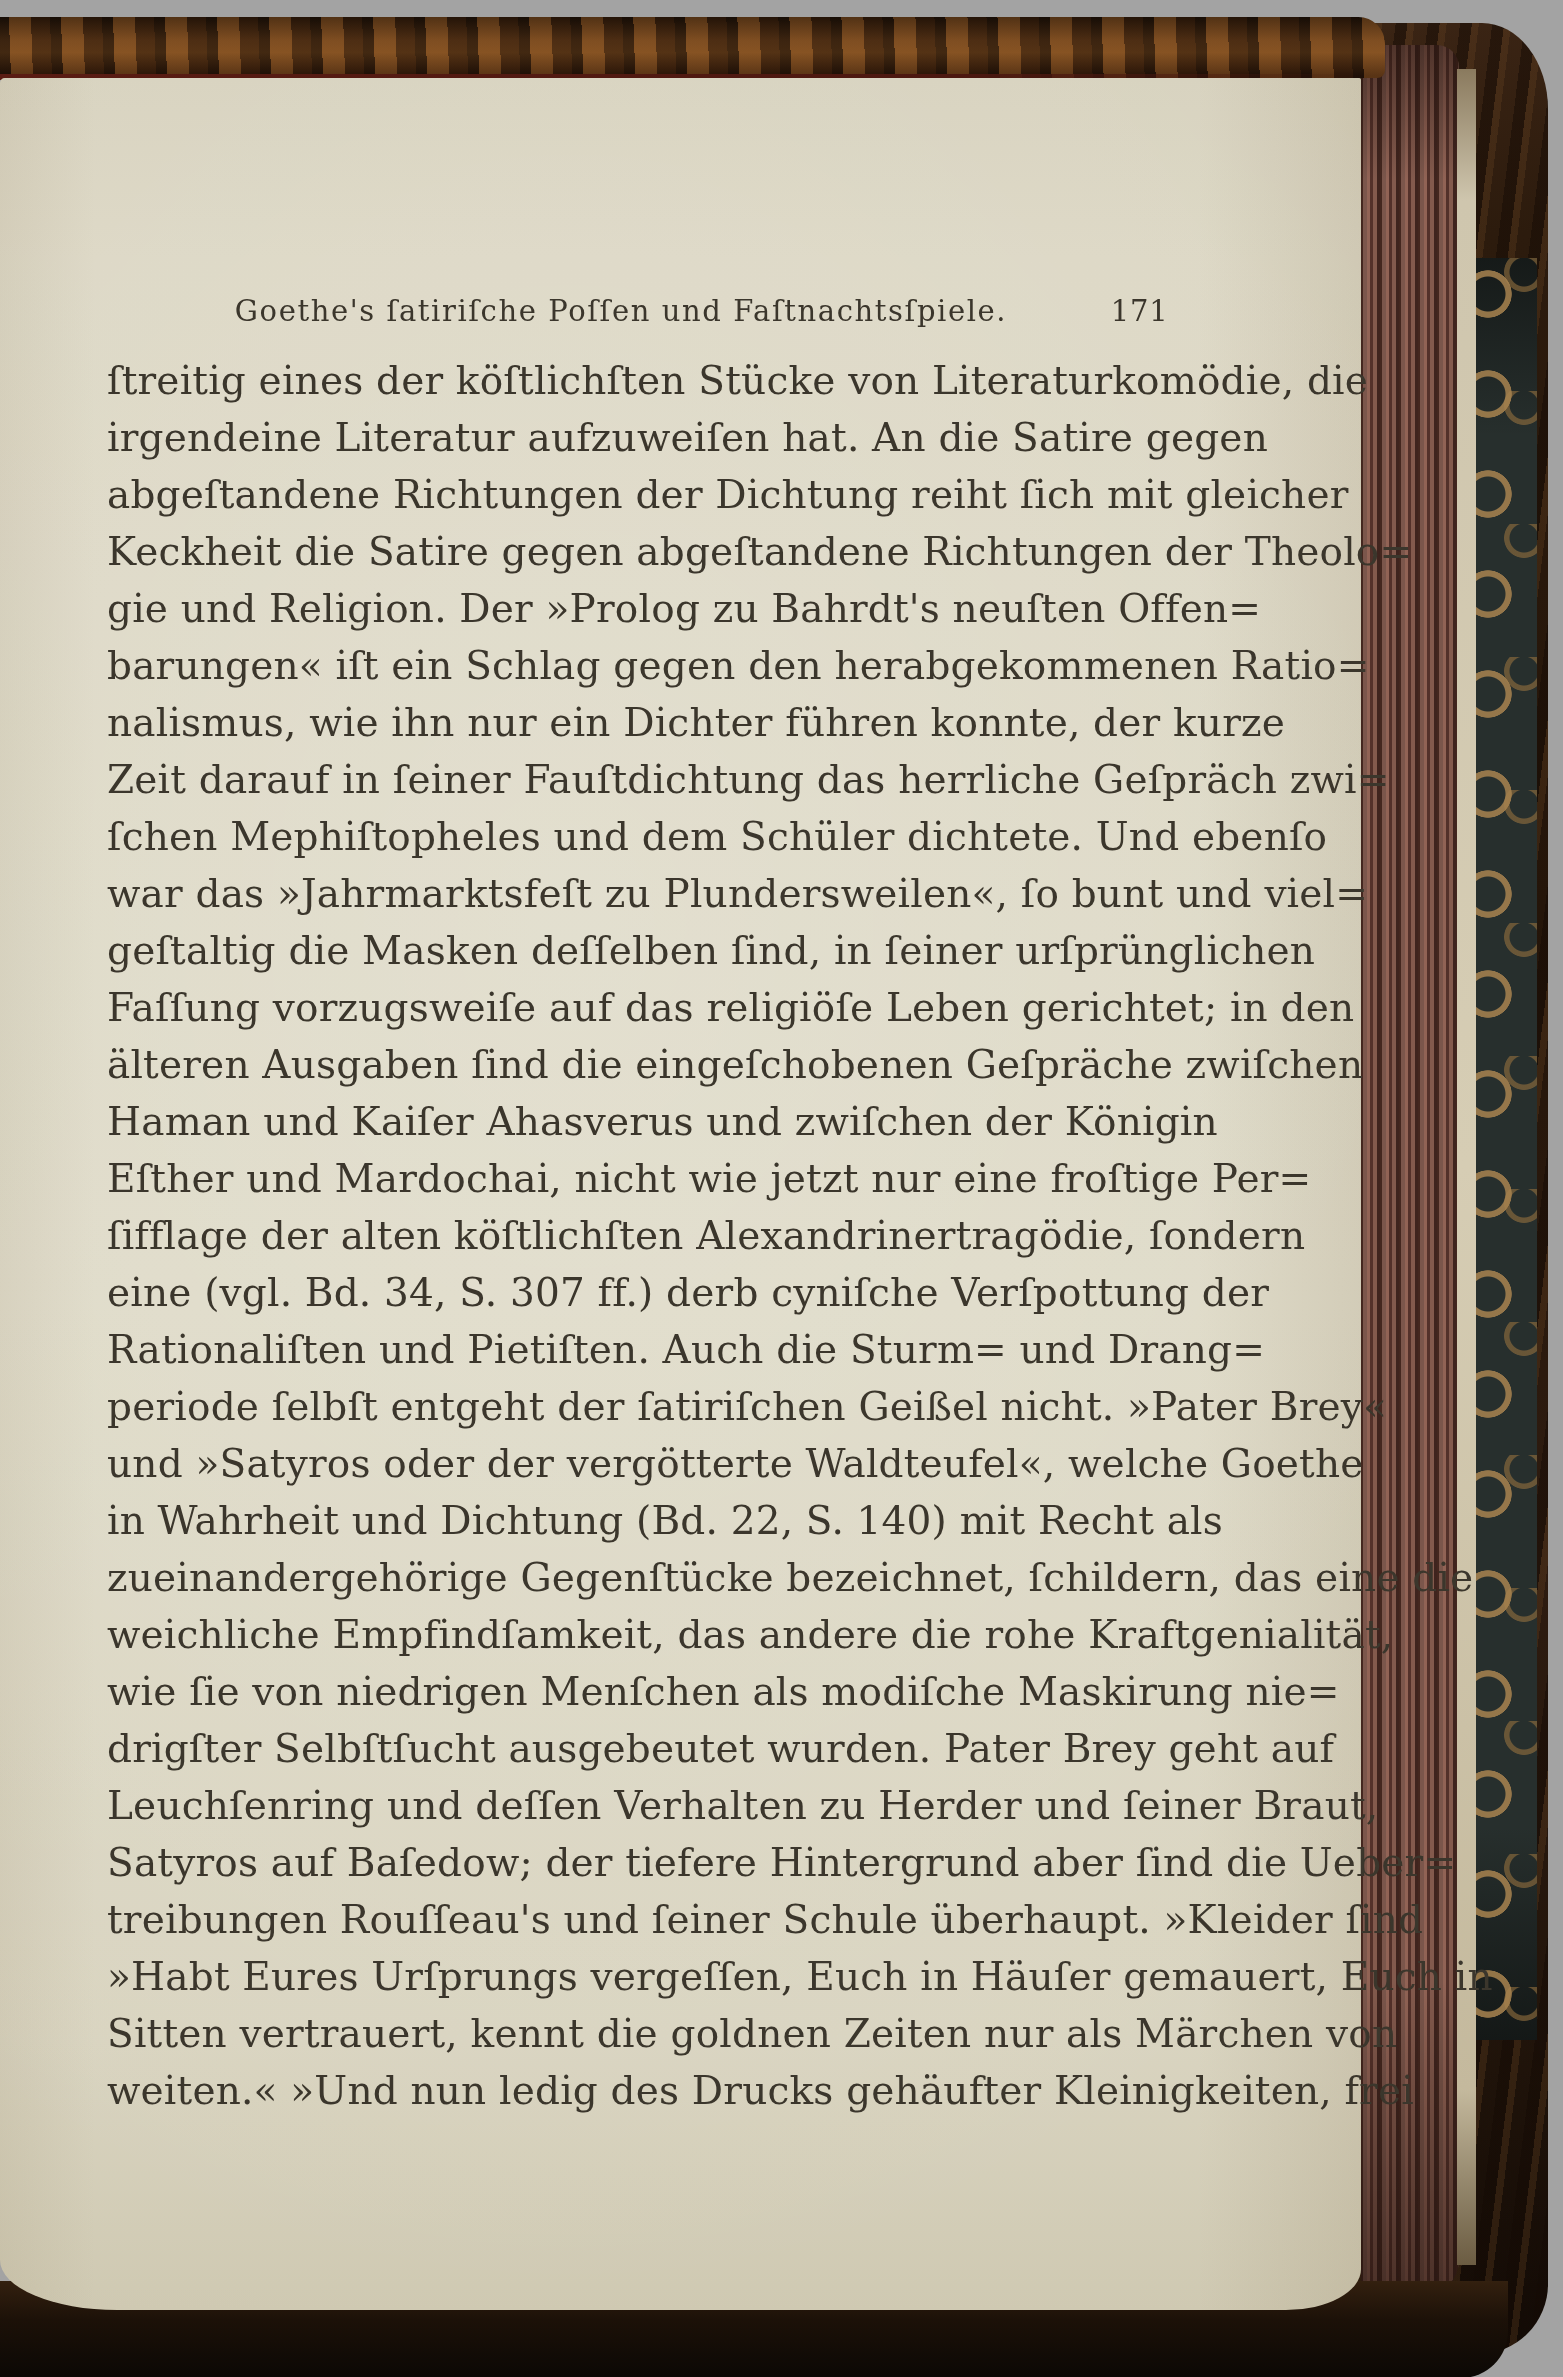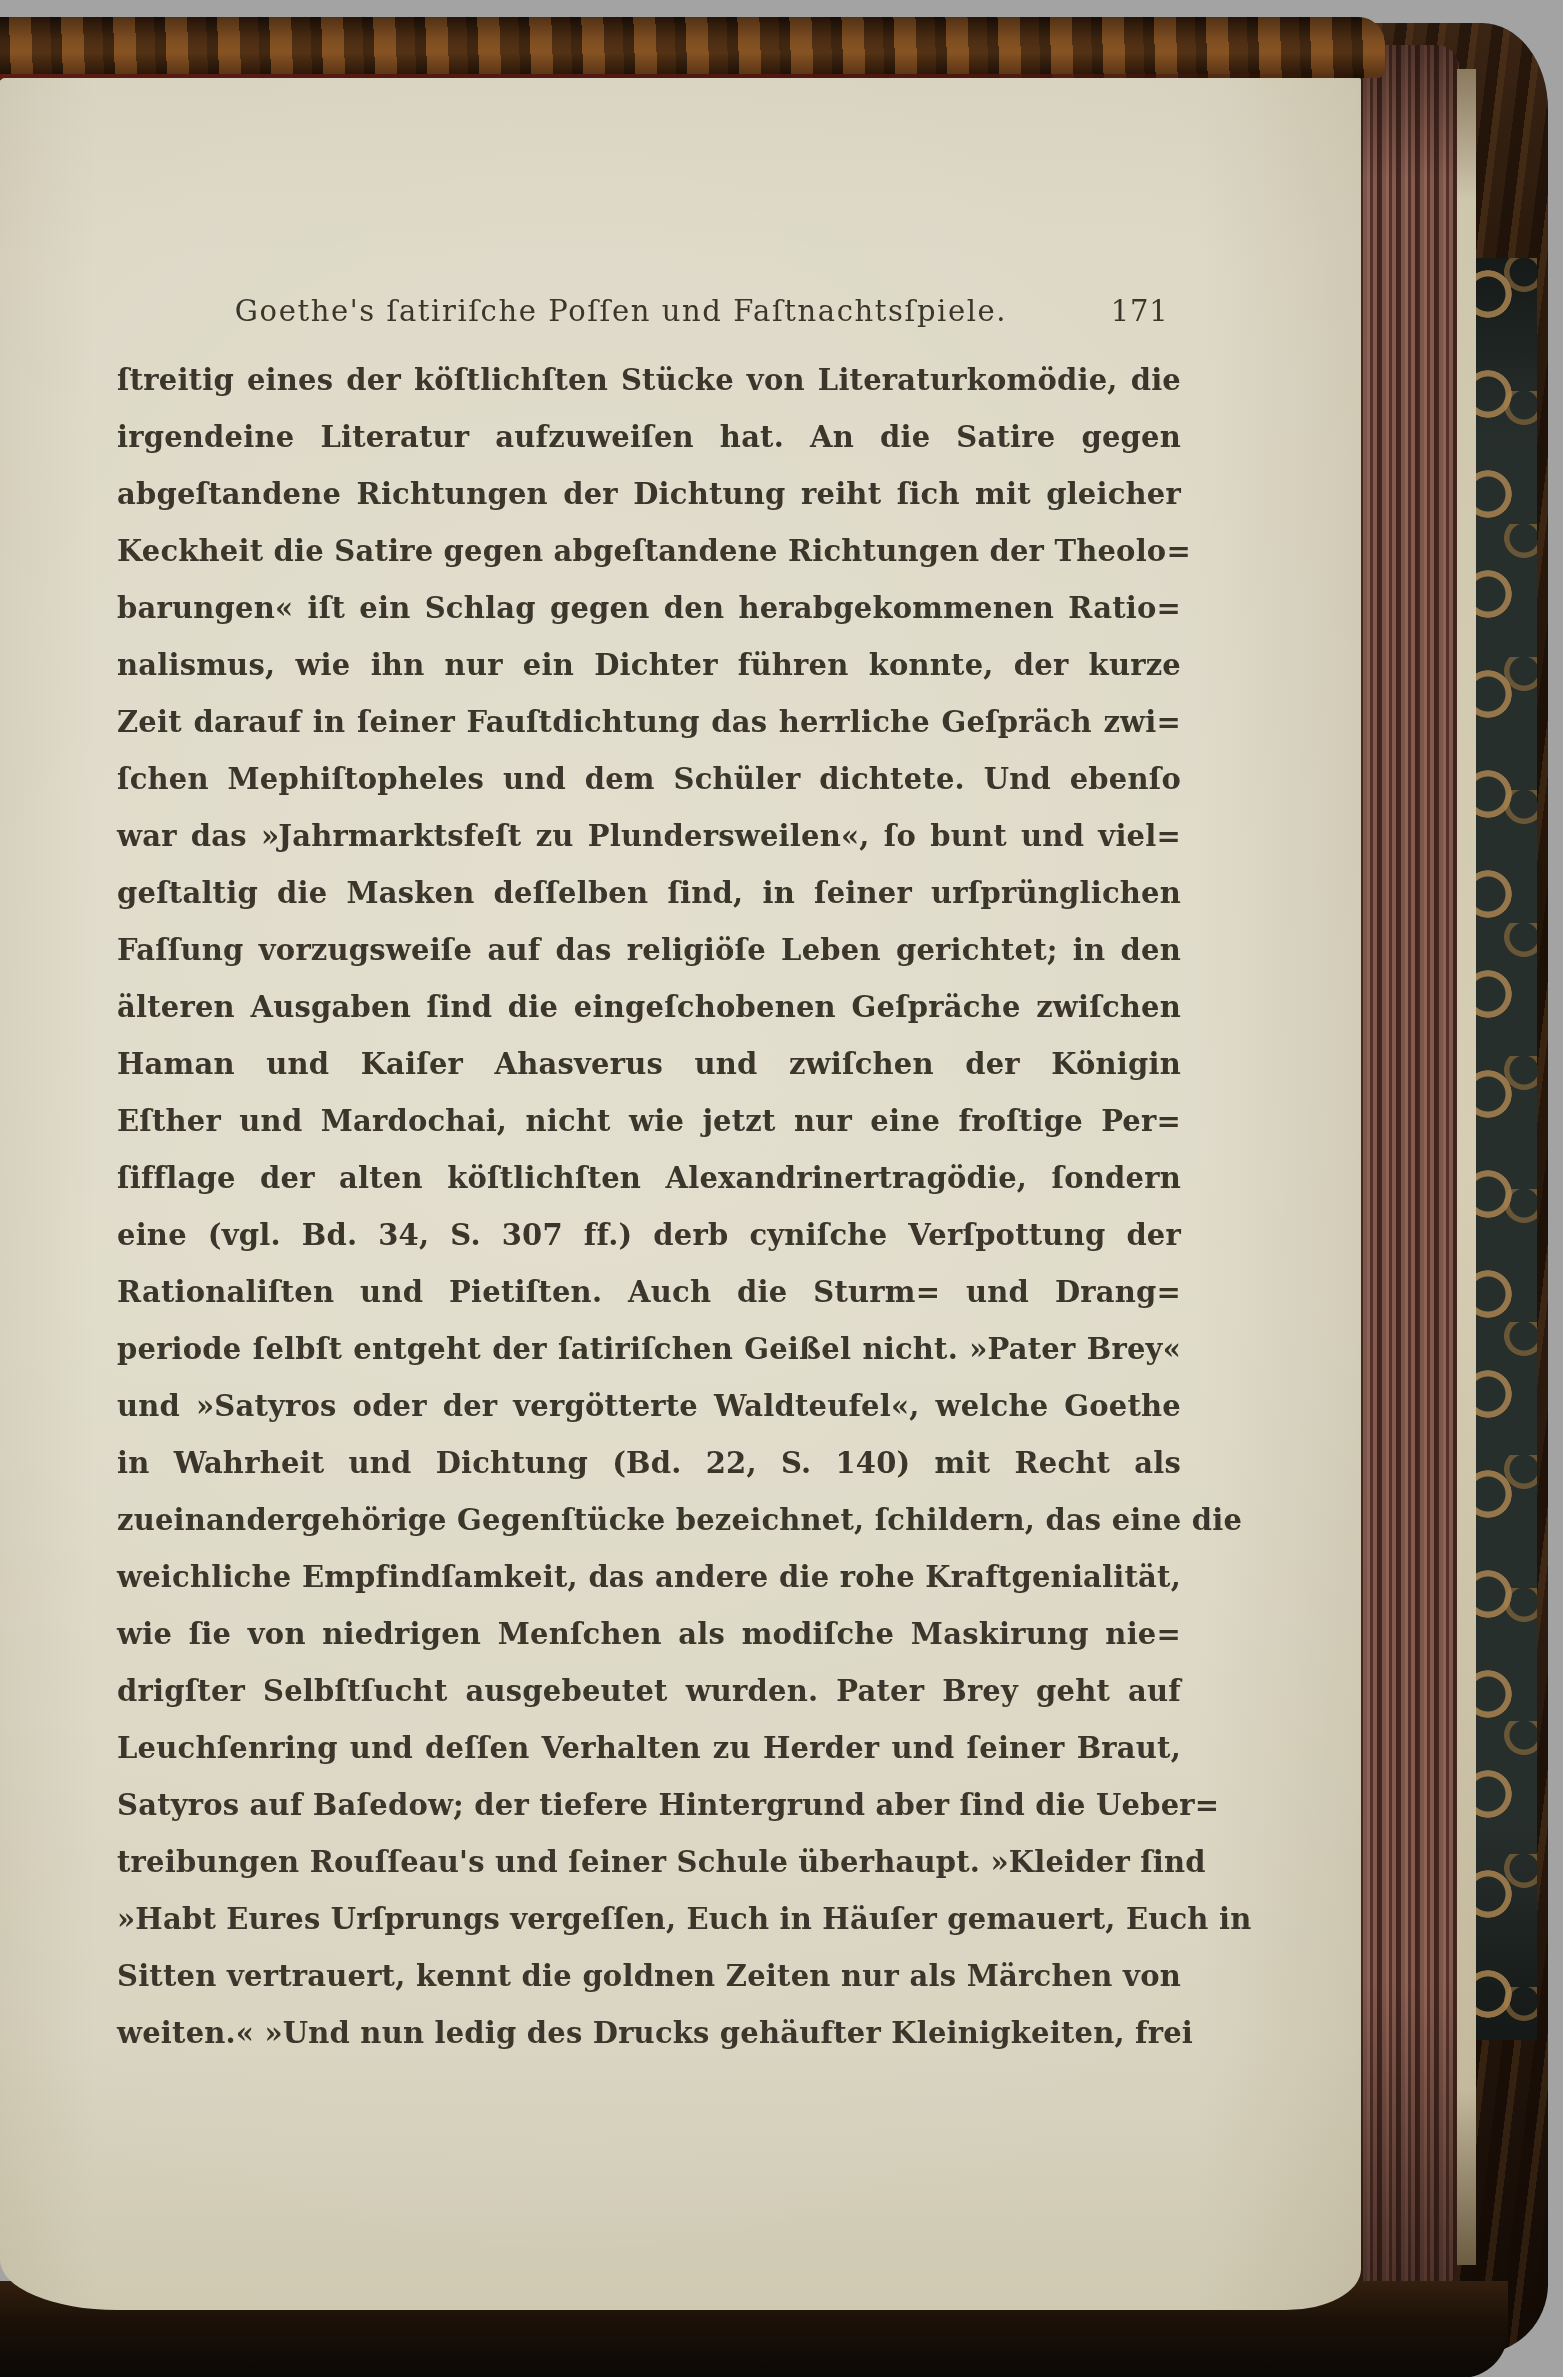--- a/index.html
+++ b/index.html
@@ -113,24 +113,24 @@
   }
   .page-number {
     position: absolute;
     right: 12.5px;
     font-weight: 500;
     letter-spacing: 0.8px;
   }
 
   .text-block {
     position: absolute;
-    left: 117px; top: 274px;
+    left: 107px; top: 274px;
     width: 1064px;
-    font-size: 29px;
-    font-weight: 700;
+    font-size: 39px;
+    font-weight: 400;
   }
   .line {
     height: 57px;
     line-height: 57px;
     text-align: justify;
     text-align-last: justify;
     text-justify: inter-word;
     white-space: nowrap;
     letter-spacing: 0.2px;
   }
@@ -153,20 +153,21 @@
     <div class="header-row">
       <span class="running-title">Goethe's ſatiriſche Poſſen und Faſtnachtsſpiele.</span>
       <span class="page-number">171</span>
     </div>
 
     <div class="text-block">
       <div class="line">ſtreitig eines der köſtlichſten Stücke von Literaturkomödie, die</div>
       <div class="line">irgendeine Literatur aufzuweiſen hat. An die Satire gegen</div>
       <div class="line">abgeſtandene Richtungen der Dichtung reiht ſich mit gleicher</div>
       <div class="line">Keckheit die Satire gegen abgeſtandene Richtungen der Theolo=</div>
+      <div class="line">gie und Religion. Der »Prolog zu Bahrdt's neuſten Offen=</div>
       <div class="line">barungen« iſt ein Schlag gegen den herabgekommenen Ratio=</div>
       <div class="line">nalismus, wie ihn nur ein Dichter führen konnte, der kurze</div>
       <div class="line">Zeit darauf in ſeiner Fauſtdichtung das herrliche Geſpräch zwi=</div>
       <div class="line">ſchen Mephiſtopheles und dem Schüler dichtete. Und ebenſo</div>
       <div class="line">war das »Jahrmarktsfeſt zu Plundersweilen«, ſo bunt und viel=</div>
       <div class="line">geſtaltig die Masken deſſelben ſind, in ſeiner urſprünglichen</div>
       <div class="line">Faſſung vorzugsweiſe auf das religiöſe Leben gerichtet; in den</div>
       <div class="line">älteren Ausgaben ſind die eingeſchobenen Geſpräche zwiſchen</div>
       <div class="line">Haman und Kaiſer Ahasverus und zwiſchen der Königin</div>
       <div class="line">Eſther und Mardochai, nicht wie jetzt nur eine froſtige Per=</div>

